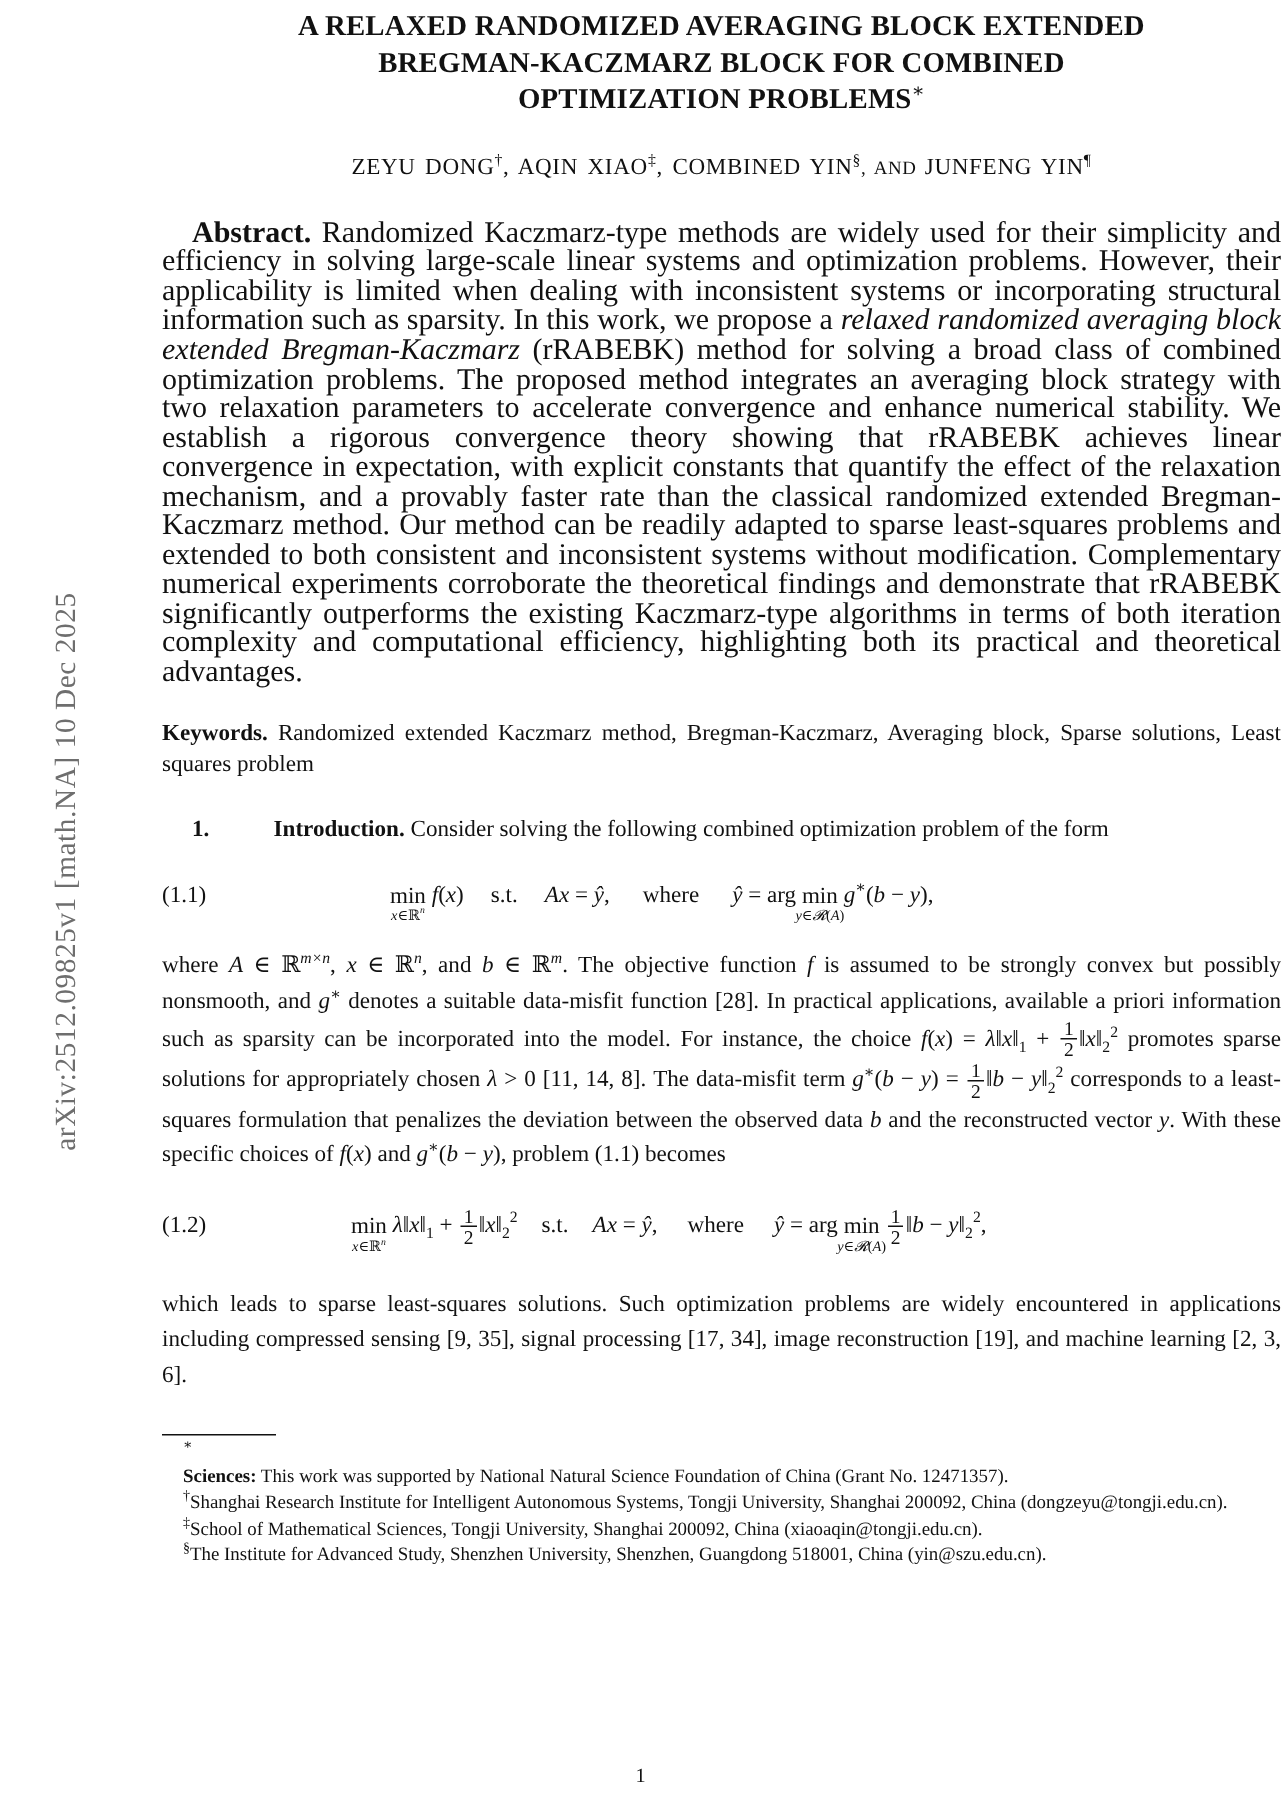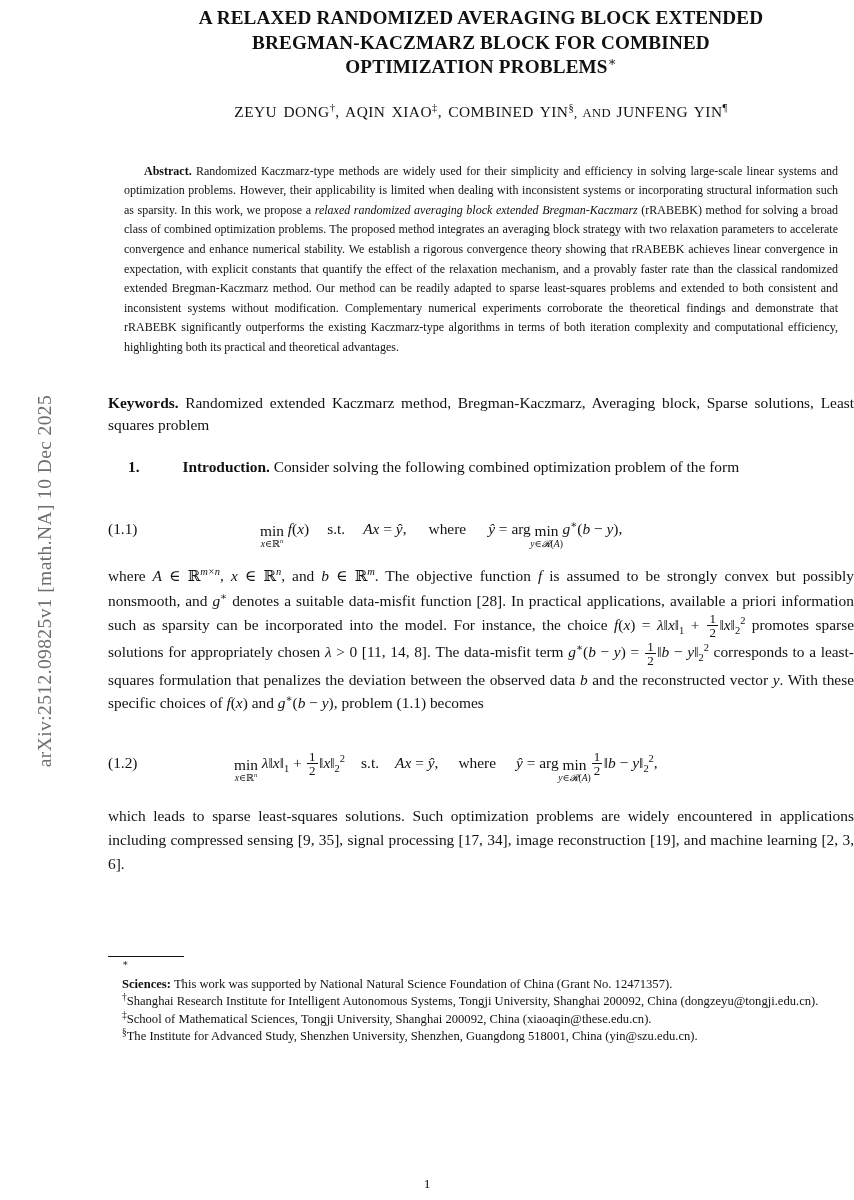--- a/index.html
+++ b/index.html
@@ -66,23 +66,23 @@
     padding-top: 23px;
     text-align: center;
     font-size: 15.4px;
     letter-spacing: 0.45px;
     word-spacing: 2px;
   }
   .authors .small { font-size: 12.6px; letter-spacing:0.4px;}
 
   
   .abstract {
-    margin: 16px;
+    margin: 0;
     padding-top: 25px;
-    font-size: 12px;
+    font-size: 20px;
     line-height: 19.55px;
     text-align: justify;
     text-justify: inter-word;
     hyphens: manual;
   }
   .abstract .lead { font-weight: bold; }
   .abstract .it { font-style: italic; }
   .indent { display:inline-block; width: 20px; }
 
   
@@ -114,21 +114,20 @@
 
   .eqline {
     position: relative;
     font-size: 15.4px;
     text-align: left;
     white-space: nowrap;
   }
   .eqnum {
     display: inline-block;
     width: 96px;
-    margin-top: 17px;
   }
   .opmin {
     display: inline-block;
     position: relative;
     text-align: center;
     vertical-align: middle;
   }
   .opmin .op { display: block; font-style: normal; line-height: 1; }
   .opmin .sub {
     display: block;
@@ -225,17 +224,17 @@
 
   <p class="bodypar" style="padding-top:26px;">which leads to sparse least-squares solutions. Such optimization problems are widely encountered in applications including compressed sensing [9, 35], signal processing [17, 34], image reconstruction [19], and machine learning [2, 3, 6].</p>
 
 </div>
 
 <div id="footnotes">
   <div class="fnrule"></div>
   <p class="fn star"><span class="fn-indent"></span><span class="fnmark">∗</span></p>
   <p class="fn"><span class="fn-indent"></span><span class="lead">Sciences:</span> <span>This work was supported by National Natural Science Foundation of China (Grant No. 12471357).</span></p>
   <p class="fn"><span class="fn-indent"></span><span class="fnmark">†</span><span>Shanghai Research Institute for Intelligent Autonomous Systems, Tongji University, Shanghai 200092, China (dongzeyu@tongji.edu.cn).</span></p>
-  <p class="fn"><span class="fn-indent"></span><span class="fnmark">‡</span><span>School of Mathematical Sciences, Tongji University, Shanghai 200092, China (xiaoaqin@these.edu.cn).</span></p>
+  <p class="fn"><span class="fn-indent"></span><span class="fnmark">‡</span><span>School of Mathematical Sciences, Tongji University, Shanghai 200092, China (xiaoaqin@tongji.edu.cn).</span></p>
   <p class="fn"><span class="fn-indent"></span><span class="fnmark">§</span><span>The Institute for Advanced Study, Shenzhen University, Shenzhen, Guangdong 518001, China (yin@szu.edu.cn).</span></p>
 </div>
 
 <div id="pagenum">1</div>
 
 </body></html>

